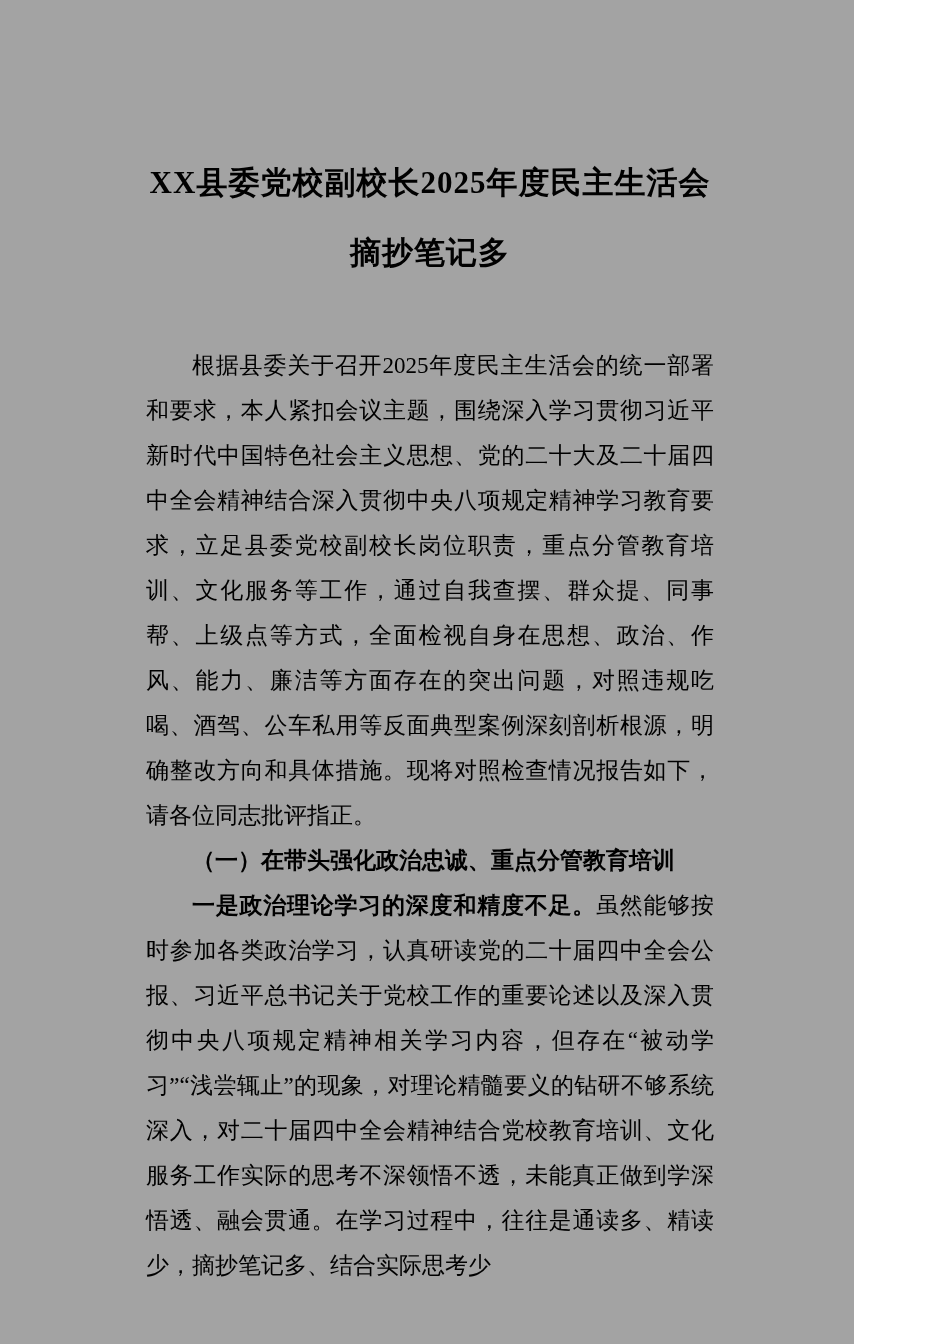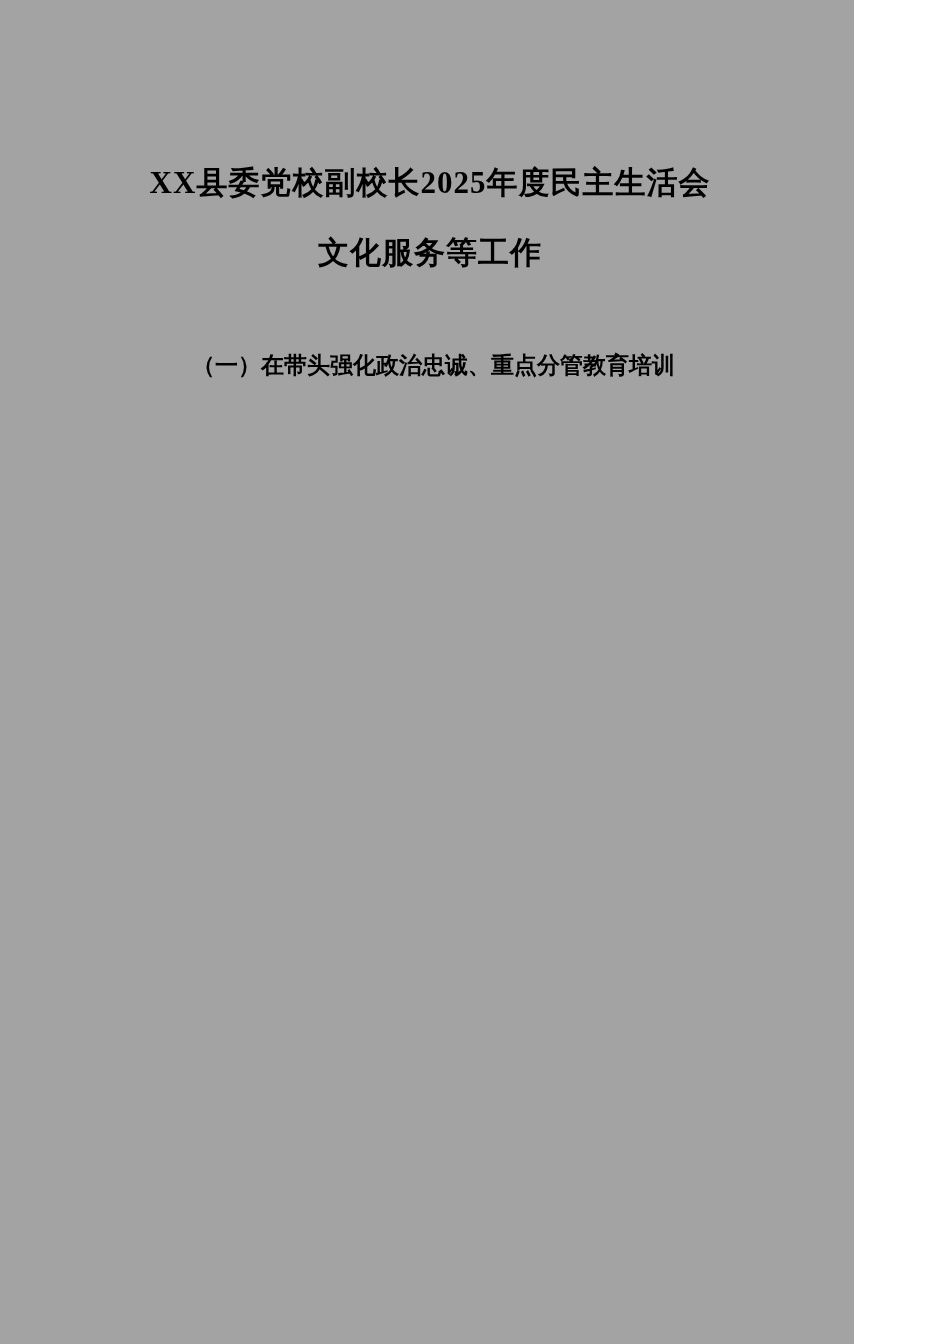--- a/index.html
+++ b/index.html
@@ -48,25 +48,27 @@
     font-weight: 700;
   }
 </style>
 </head>
 <body>
 
 <div class="page">
 
   <div class="doc-title">
     <div>XX县委党校副校长2025年度民主生活会</div>
-    <div>文化服务等工作</div>
+    <div>摘抄笔记多</div>
   </div>
 
   <div class="doc-body">
 
+    <p class="para">根据县委关于召开2025年度民主生活会的统一部署和要求，本人紧扣会议主题，围绕深入学习贯彻习近平新时代中国特色社会主义思想、党的二十大及二十届四中全会精神结合深入贯彻中央八项规定精神学习教育要求，立足县委党校副校长岗位职责，重点分管教育培训、文化服务等工作，通过自我查摆、群众提、同事帮、上级点等方式，全面检视自身在思想、政治、作风、能力、廉洁等方面存在的突出问题，对照违规吃喝、酒驾、公车私用等反面典型案例深刻剖析根源，明确整改方向和具体措施。现将对照检查情况报告如下，请各位同志批评指正。</p>
 
 
     <p class="section-subheading">（一）在带头强化政治忠诚、重点分管教育培训</p>
 
+    <p class="para"><span class="lead-bold">一是政治理论学习的深度和精度不足。</span><span>虽然能够按时参加各类政治学习，认真研读党的二十届四中全会公报、习近平总书记关于党校工作的重要论述以及深入贯彻中央八项规定精神相关学习内容，但存在“被动学习”“浅尝辄止”的现象，对理论精髓要义的钻研不够系统深入，对二十届四中全会精神结合党校教育培训、文化服务工作实际的思考不深领悟不透，未能真正做到学深悟透、融会贯通。在学习过程中，往往是通读多、精读少，摘抄笔记多、结合实际思考少</span></p>
 
   </div>
 
 </div>
 
 </body></html>

